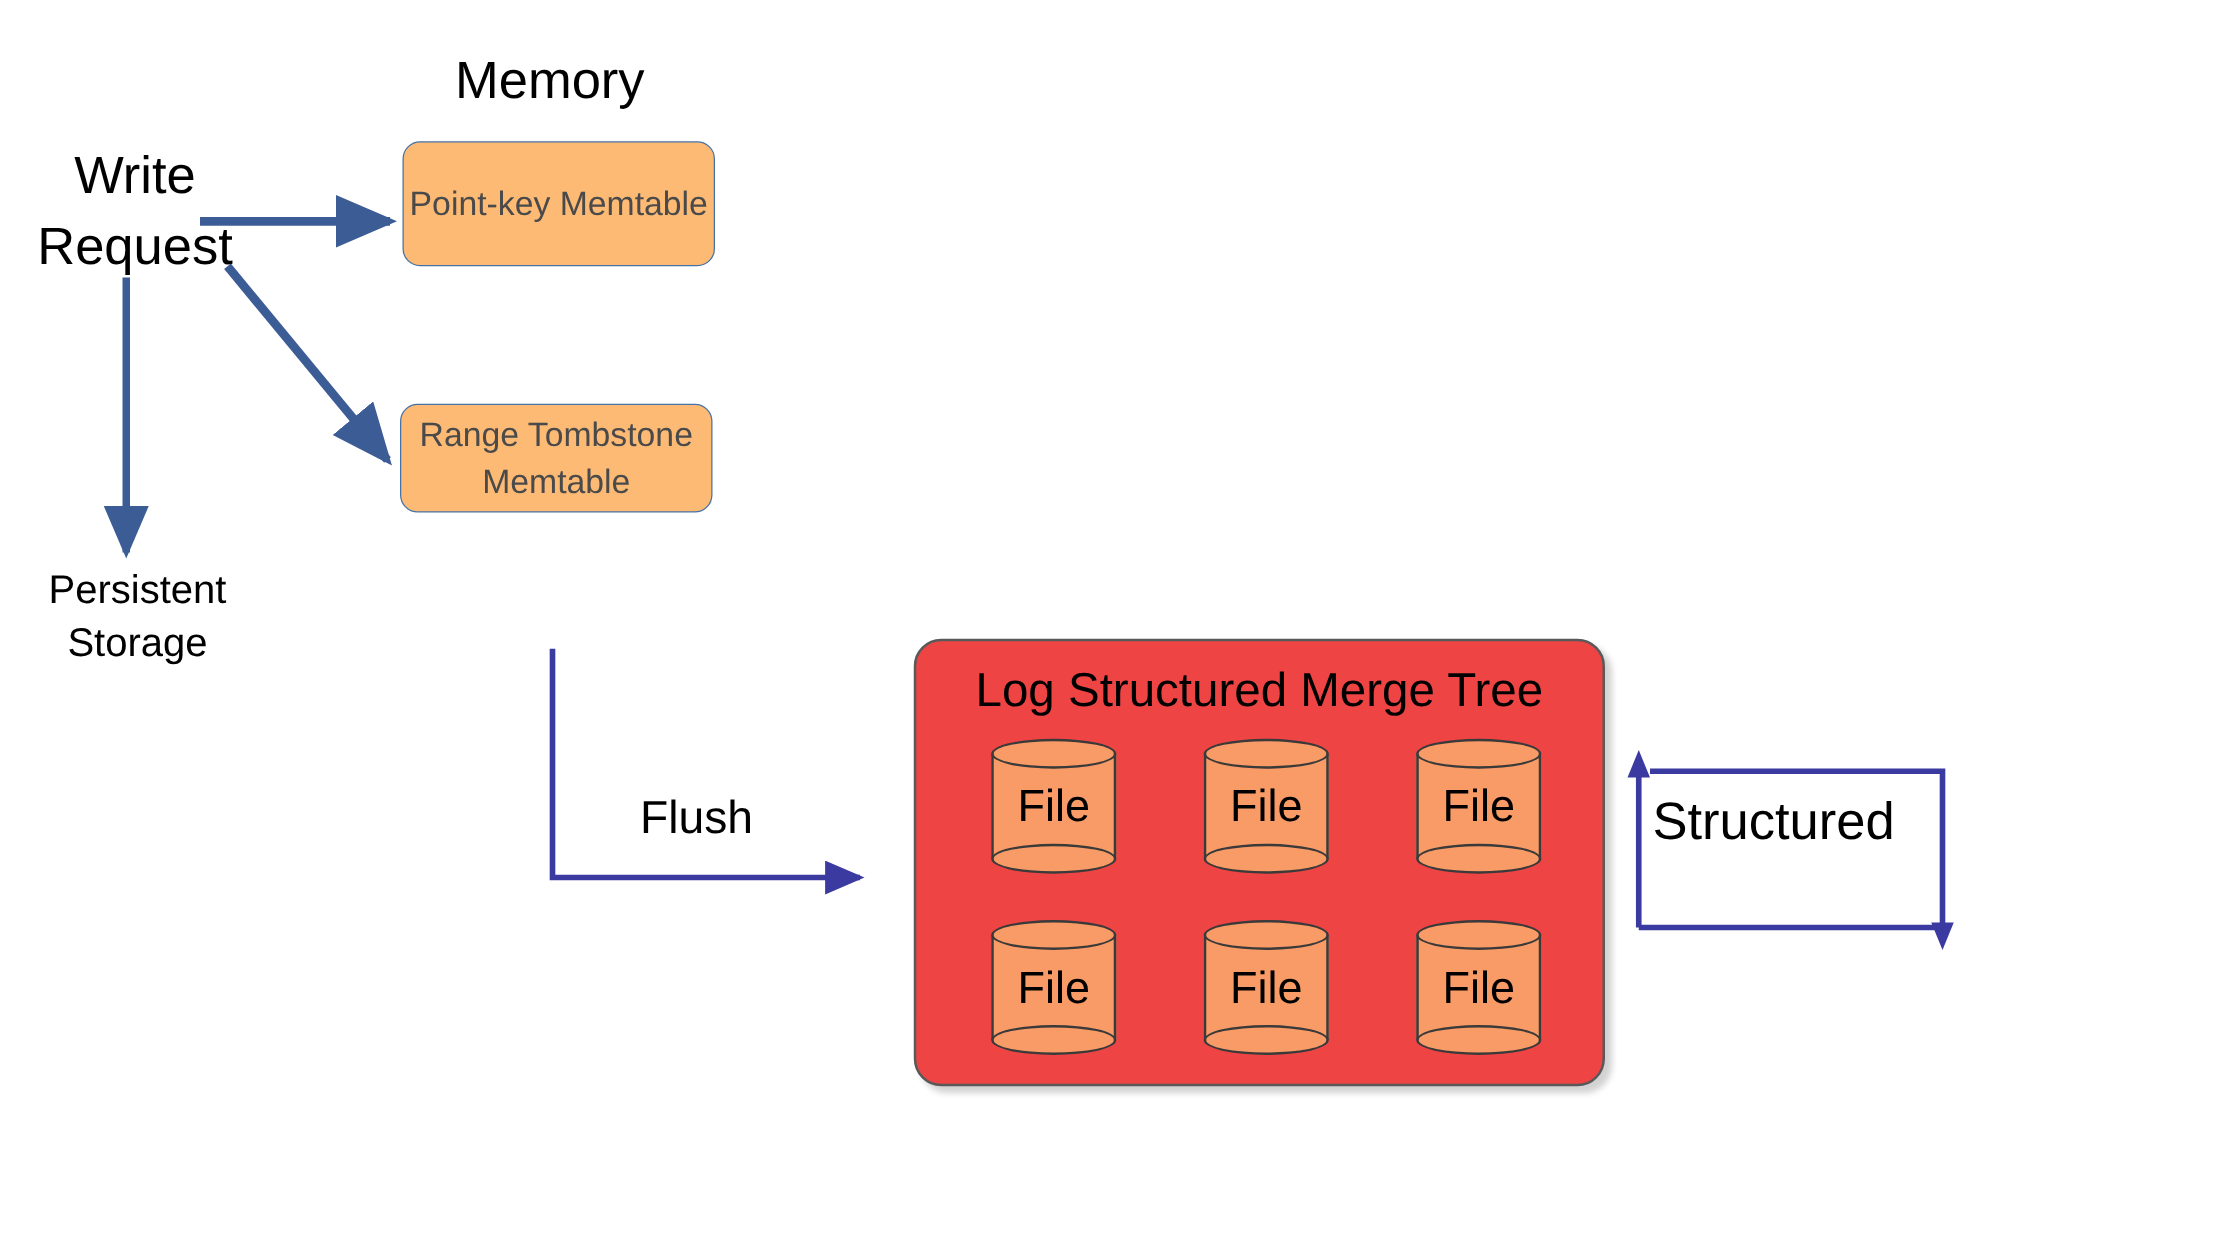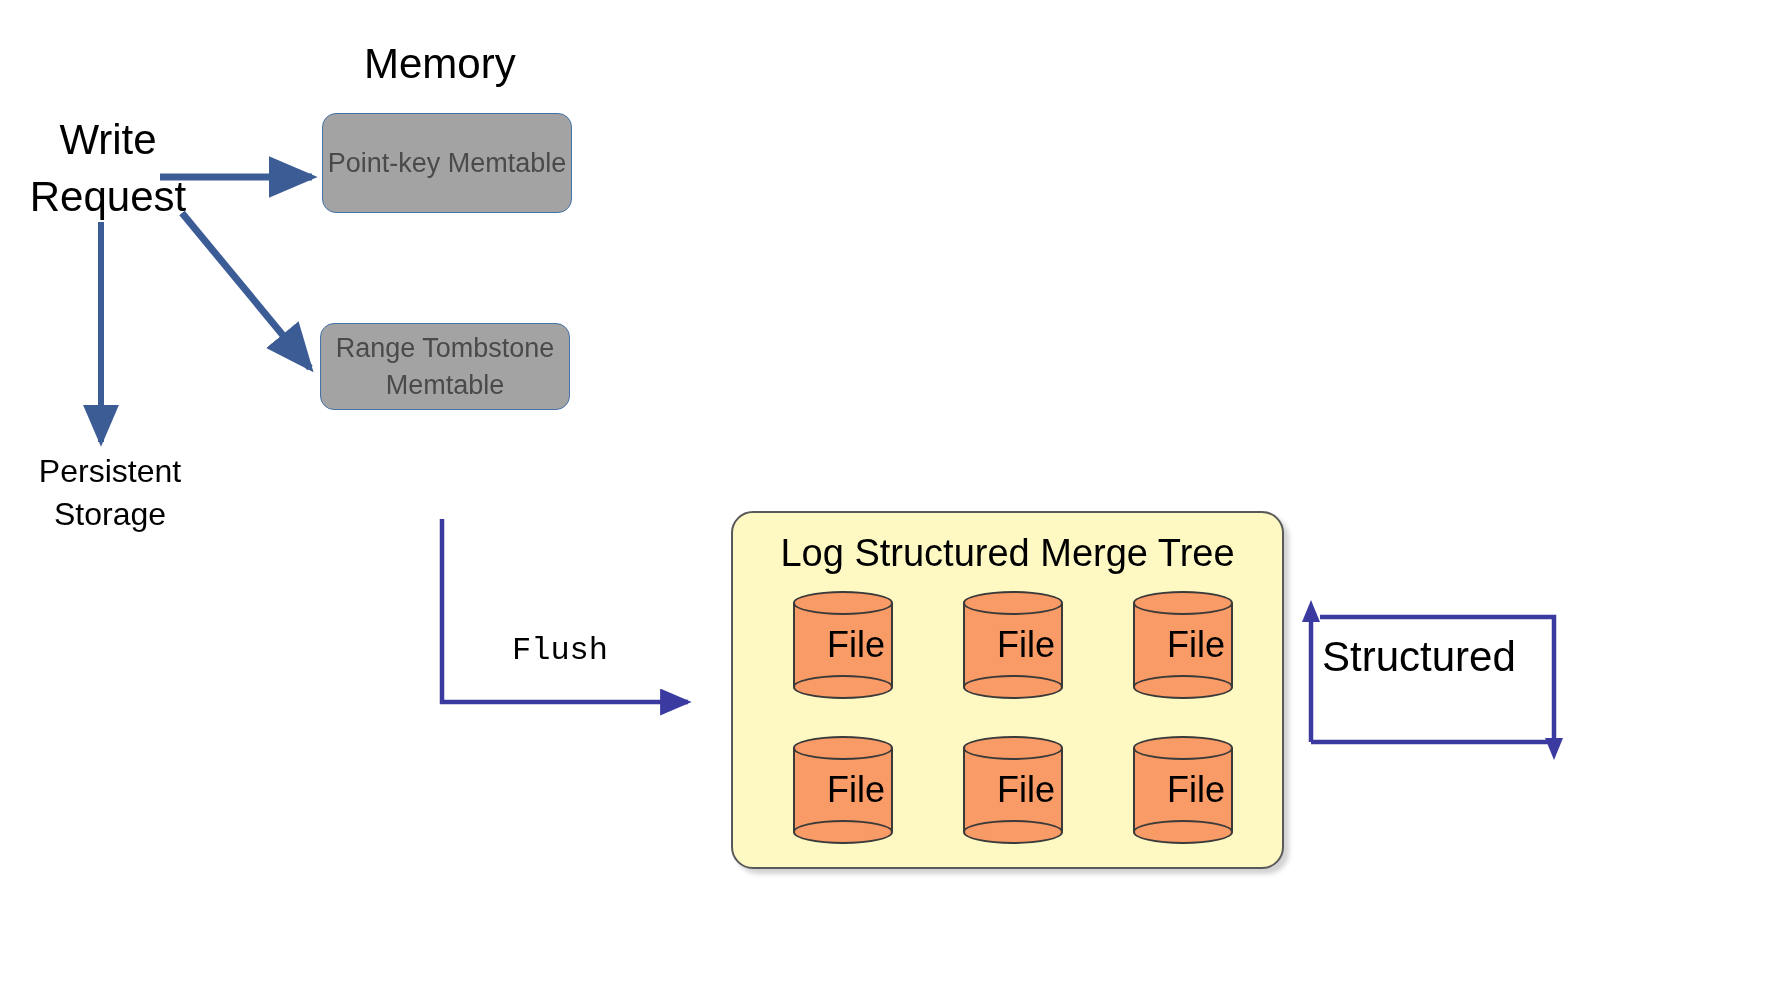--- a/index.html
+++ b/index.html
@@ -40,33 +40,32 @@
     top: 450px;
     font-size: 32px;
     text-align: center;
     width: 200px;
     white-space: normal;
     line-height: 1.35;
   }
   #flush-label {
     left: 512px;
     top: 633px;
-    font-size: 32px;
-    font-family: Liberation Mono, monospace;
+    font-size: 37px;
   }
   #compaction-label {
     left: 1322px;
     top: 633px;
     font-size: 42px;
   }
 
   
   .memtable {
     position: absolute;
-    background: #a3a3a3;
+    background: #fdba74;
     border: 1.5px solid #4573A7;
     border-radius: 14px;
     color: #4a4a4a;
     font-size: 27px;
     display: flex;
     align-items: center;
     justify-content: center;
     text-align: center;
     line-height: 1.35;
     box-sizing: border-box;
@@ -84,21 +83,21 @@
     height: 87px;
   }
 
   
   #lsm-tree-box {
     position: absolute;
     left: 731px;
     top: 511px;
     width: 553px;
     height: 358px;
-    background: #fef9c3;
+    background: #ef4444;
     border: 2.5px solid #595959;
     border-radius: 22px;
     box-sizing: border-box;
     box-shadow: 5px 5px 5px rgba(0,0,0,0.18);
   }
   #lsm-tree-title {
     position: absolute;
     left: 0;
     top: 19px;
     width: 100%;
@@ -163,21 +162,21 @@
     display: flex;
     align-items: center;
     justify-content: center;
     color: #000000;
     z-index: 4;
   }
   .file-cyl {
     width: 100px;
     height: 108px;
   }
-  .file-cyl .caption { font-size: 36px; padding-left: 13px; }
+  .file-cyl .caption { font-size: 36px; }
 
   #log-cylinder {
     position: absolute;
     left: 61px;
     top: 556px;
     width: 97px;
     height: 100px;
   }
   #log-cylinder .caption { font-size: 38px; }
 

